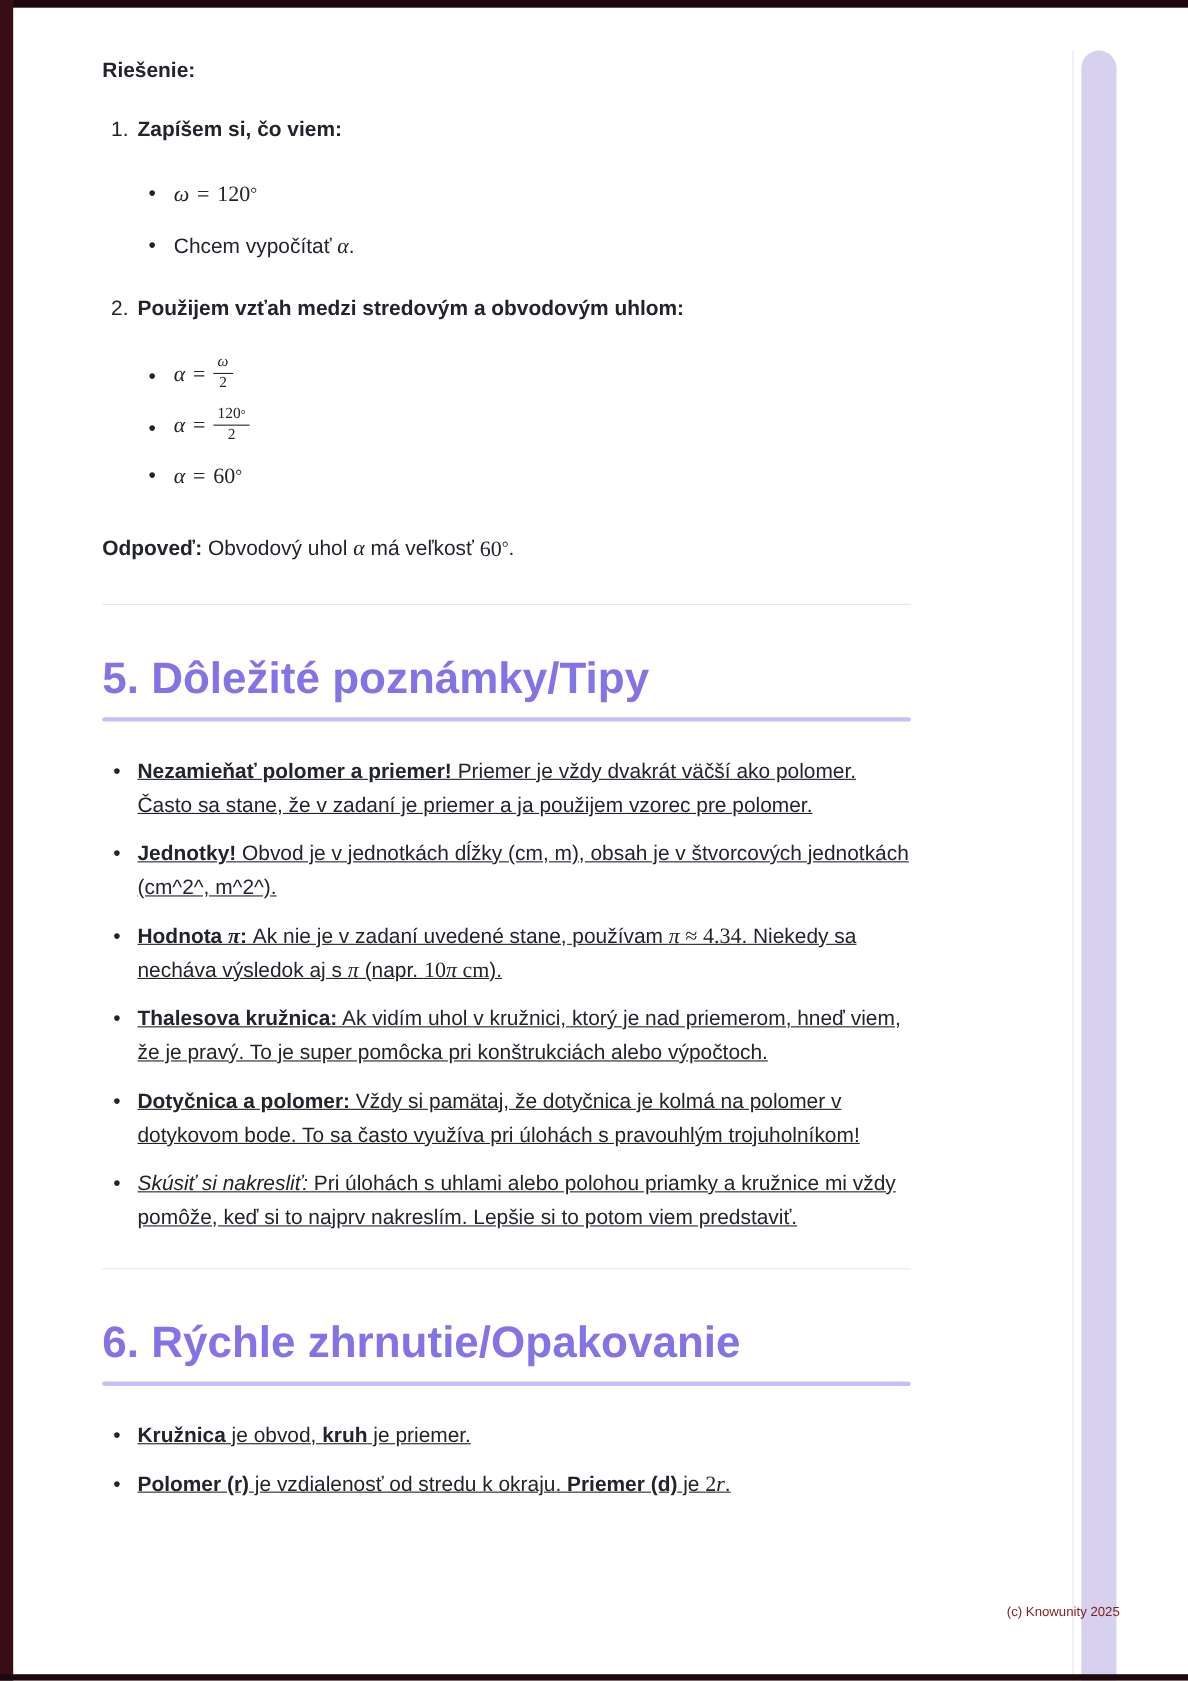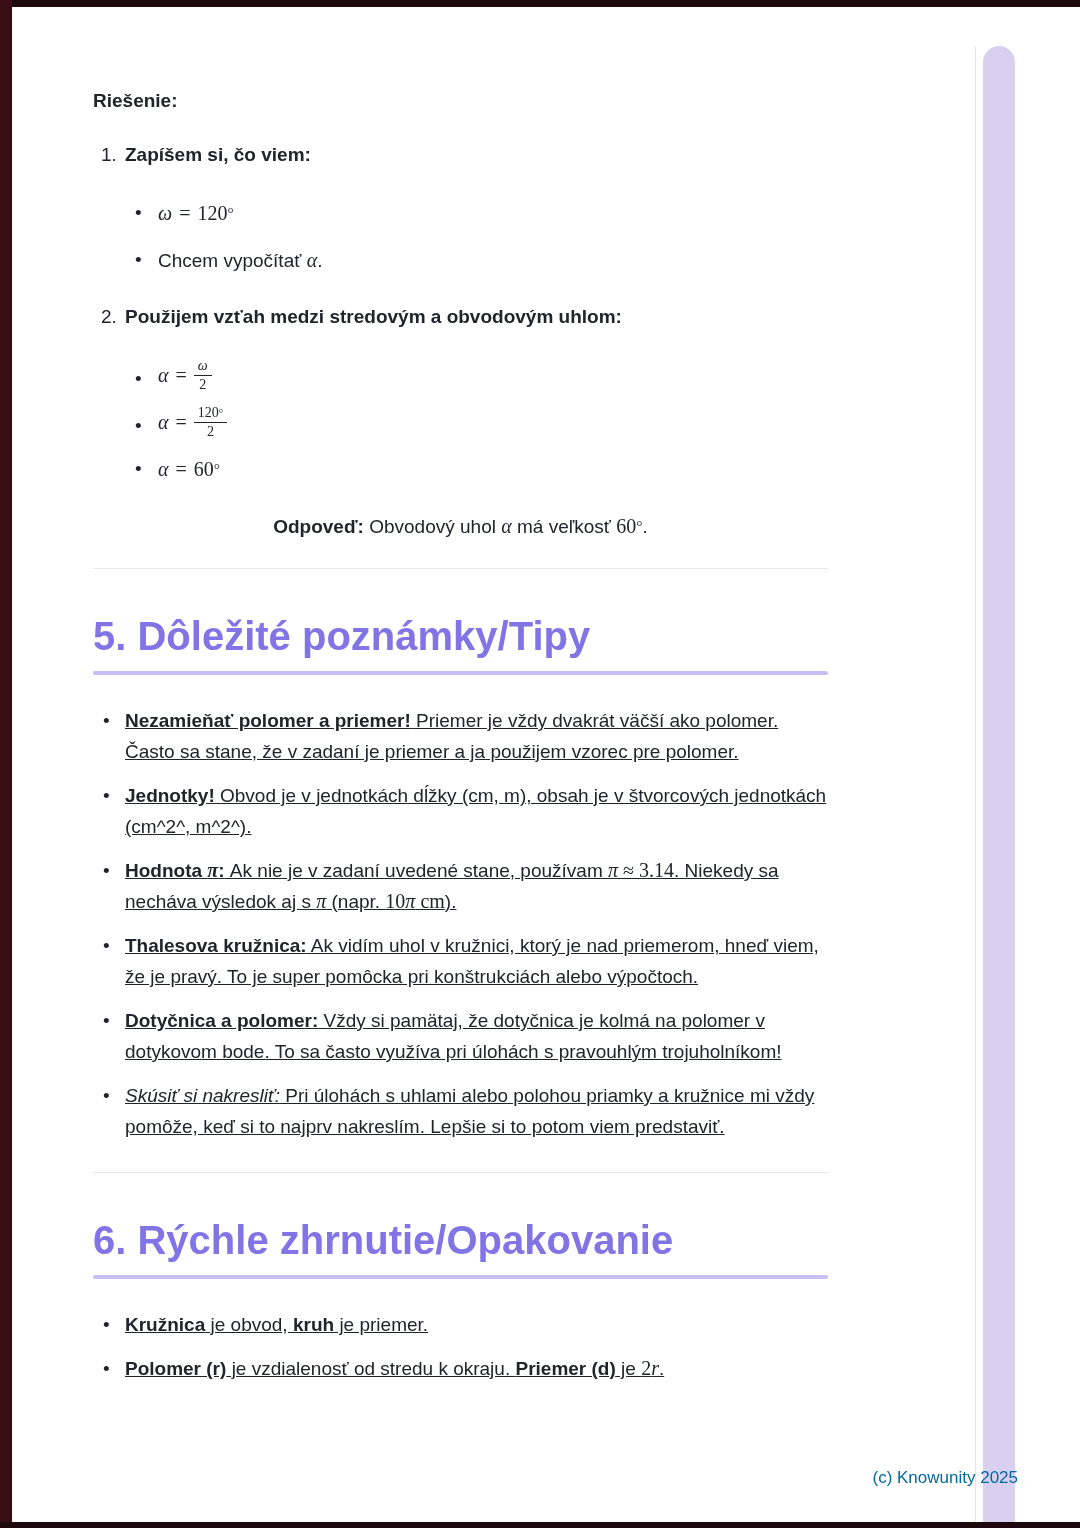--- a/index.html
+++ b/index.html
@@ -9,21 +9,21 @@
     font-family:"Liberation Sans",sans-serif;
   }
   
   .frame-top{position:absolute;top:0;left:0;right:0;height:7px;background:#1d090d;z-index:4;}
   .frame-left{position:absolute;top:0;left:0;bottom:0;width:12px;background:#380d14;z-index:4;}
   .frame-bottom{position:absolute;bottom:0;left:0;right:0;height:6px;background:#1d090d;z-index:4;}
   
   .gutter-divider{position:absolute;left:975px;top:46px;bottom:0;width:1px;background:#e4e4e8;z-index:1;}
   .scrollbar-thumb{position:absolute;left:983px;top:46px;width:32px;bottom:0;background:#d8d0ef;border-radius:16px 16px 0 0;z-index:1;}
 
-  .content{position:absolute;left:93px;top:12px;width:735px;padding-top:76px;z-index:2;}
+  .content{position:absolute;left:93px;top:0;width:735px;padding-top:52px;z-index:2;}
   .bold{font-weight:700;}
   .it{font-style:italic;text-align:center;}
 
   .h-solution{margin:0;font-size:19px;line-height:26px;font-weight:700;}
 
   .step{position:relative;padding-left:32px;font-size:19px;line-height:30px;margin-top:26px;}
   .step .num{position:absolute;left:8px;font-weight:400;}
   .step .title{font-weight:700;}
 
   .slist{margin:28px 0 0;}
@@ -33,32 +33,32 @@
   .sitem.fr::before{top:4px;}
 
   .m{font-family:"Liberation Serif","DejaVu Serif",serif;font-size:20px;}
   .m i, i.m{font-style:italic;}
   .rel{margin:0 7px;}
   .deg{font-size:0.78em;vertical-align:0.12em;}
   .frac{display:inline-flex;flex-direction:column;align-items:center;vertical-align:middle;font-size:14px;line-height:16px;position:relative;top:-2px;}
   .frac .num{border-bottom:1.3px solid #21242a;padding:0 4px 1px;display:inline-flex;align-items:baseline;}
   .frac .den{padding-top:1px;}
 
-  .answer{margin-top:30px;font-size:19px;line-height:22px;text-align:center;}
+  .answer{margin-top:30px;font-size:19px;line-height:39px;}
 
   .rule{border:none;border-top:1px solid #e7e7ea;margin:30px 0 0;}
 
   .sec-title{margin:46px 0 0;font-size:40px;line-height:42px;font-weight:700;color:#8374e6;}
   .sec-underline{height:4px;background:#c9bdf3;border-radius:2px;margin-top:14px;}
 
   .blist{margin:30px 0 0;}
   .bitem{position:relative;padding-left:32px;font-size:19px;line-height:31px;margin-bottom:13px;text-decoration:underline;}
   .bitem::before{content:"\2022";position:absolute;left:10px;top:0;color:#21242a;}
 
-  .footer{position:absolute;right:62px;bottom:40px;font-size:17px;color:#0369a1;z-index:3;}
+  .footer{position:absolute;right:62px;bottom:56px;font-size:12px;color:#7f1d1d;z-index:3;}
 </style>
 </head>
 <body>
 
 <div class="frame-top"></div>
 <div class="frame-left"></div>
 <div class="frame-bottom"></div>
 <div class="gutter-divider"></div>
 <div class="scrollbar-thumb"></div>
 
@@ -116,21 +116,21 @@
   <div class="sec-underline"></div>
 
   <div class="blist">
     <div class="bitem">
       <span class="bold">Nezamieňať polomer a priemer!</span><span> Priemer je vždy dvakrát väčší ako polomer. Často sa stane, že v zadaní je priemer a ja použijem vzorec pre polomer.</span>
     </div>
     <div class="bitem">
       <span class="bold">Jednotky!</span><span> Obvod je v jednotkách dĺžky (cm, m), obsah je v štvorcových jednotkách (cm^2^, m^2^).</span>
     </div>
     <div class="bitem">
-      <span class="bold">Hodnota </span><i class="m bold">π</i><span class="bold">:</span><span> Ak nie je v zadaní uvedené stane, používam </span><i class="m">π</i><span class="m"> ≈ 3.14</span><span>. Niekedy sa necháva výsledok aj s </span><i class="m">π</i><span> (napr. </span><span class="m">10</span><i class="m">π</i><span class="m"> cm</span><span>).</span>
+      <span class="bold">Hodnota </span><i class="m bold">π</i><span class="bold">:</span><span> Ak nie je v zadaní uvedené stane, používam </span><i class="m">π</i><span class="m"> ≈ 4.34</span><span>. Niekedy sa necháva výsledok aj s </span><i class="m">π</i><span> (napr. </span><span class="m">10</span><i class="m">π</i><span class="m"> cm</span><span>).</span>
     </div>
     <div class="bitem">
       <span class="bold">Thalesova kružnica:</span><span> Ak vidím uhol v kružnici, ktorý je nad priemerom, hneď viem, že je pravý. To je super pomôcka pri konštrukciách alebo výpočtoch.</span>
     </div>
     <div class="bitem">
       <span class="bold">Dotyčnica a polomer:</span><span> Vždy si pamätaj, že dotyčnica je kolmá na polomer v dotykovom bode. To sa často využíva pri úlohách s pravouhlým trojuholníkom!</span>
     </div>
     <div class="bitem">
       <span class="it">Skúsiť si nakresliť:</span><span> Pri úlohách s uhlami alebo polohou priamky a kružnice mi vždy pomôže, keď si to najprv nakreslím. Lepšie si to potom viem predstaviť.</span>
     </div>

